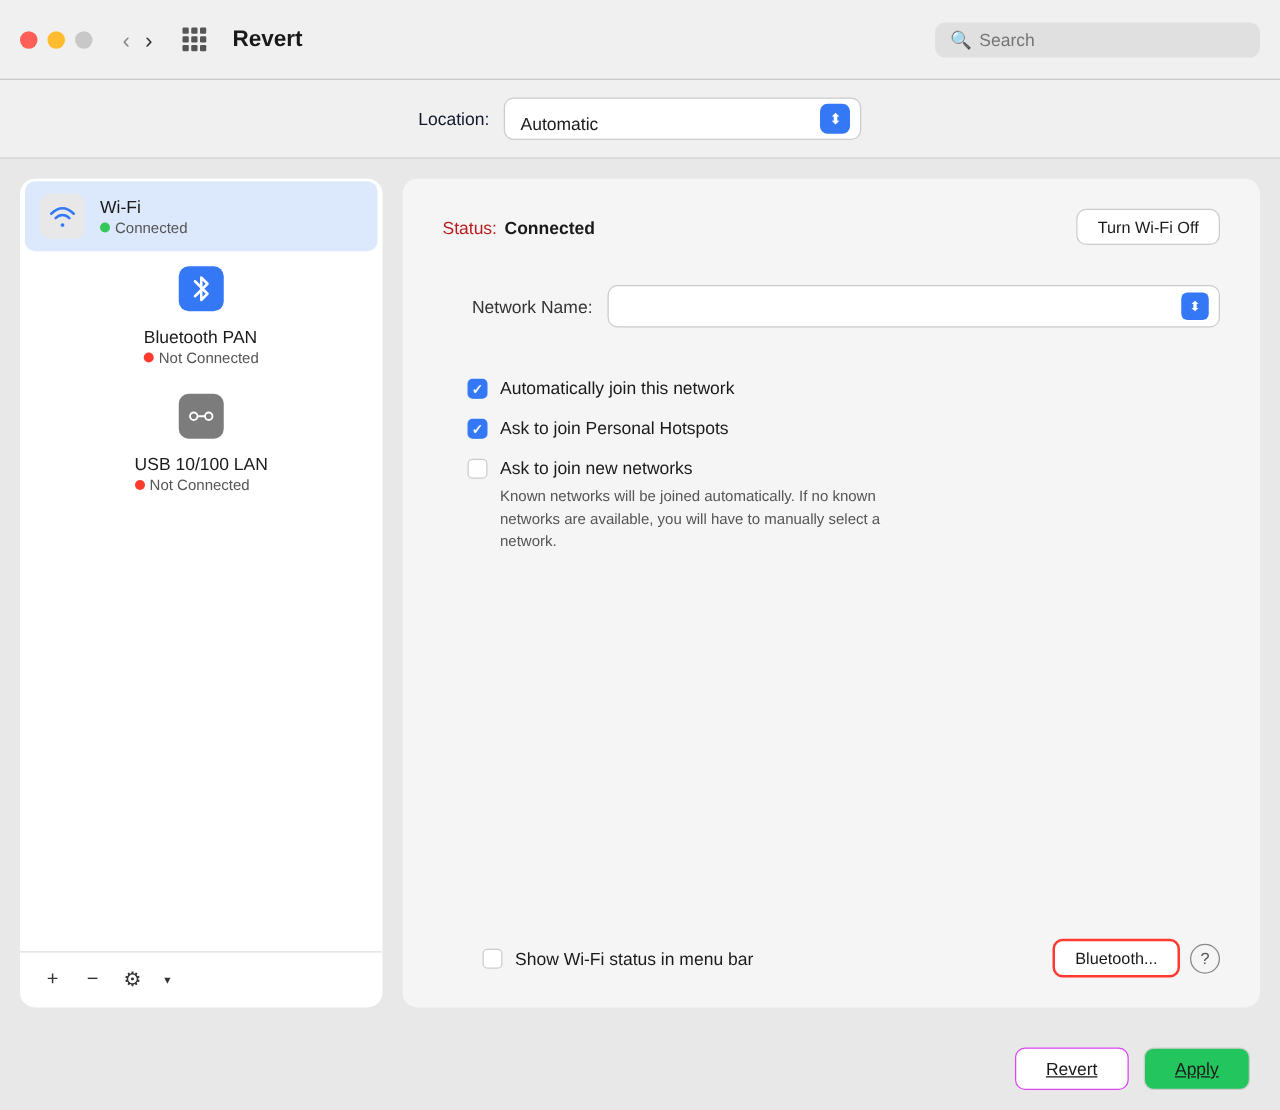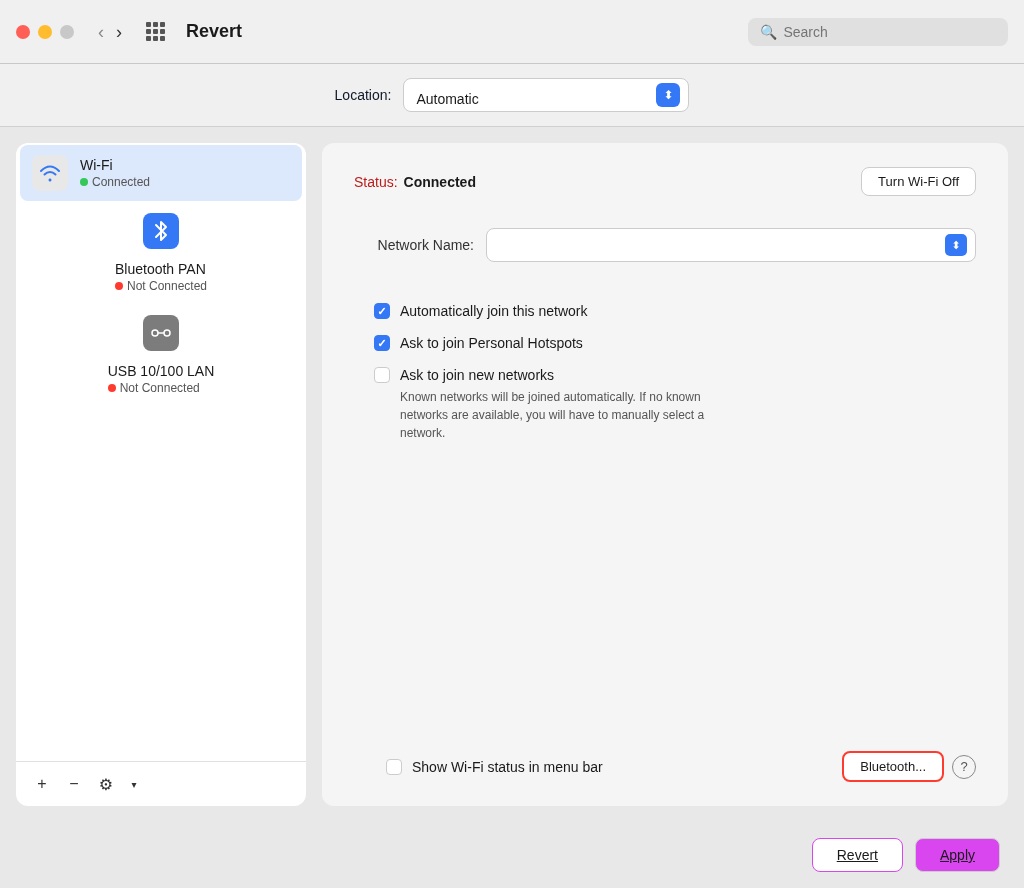--- a/index.html
+++ b/index.html
@@ -462,21 +462,21 @@
       border: 1px solid #d946ef;
       border-radius: 8px;
       padding: 8px 24px;
       font-size: 14px;
       color: #1a1a1a;
       cursor: pointer;
       text-decoration: underline;
     }
 
     .footer-btn.primary {
-      background: #d946ef;
+      background: #22c55e;
       border-color: #ccc;
     }
   </style>
 </head>
 <body>
 
 <div class="titlebar">
   <div class="window-controls">
     <button class="window-btn btn-close"></button>
     <button class="window-btn btn-minimize"></button>

